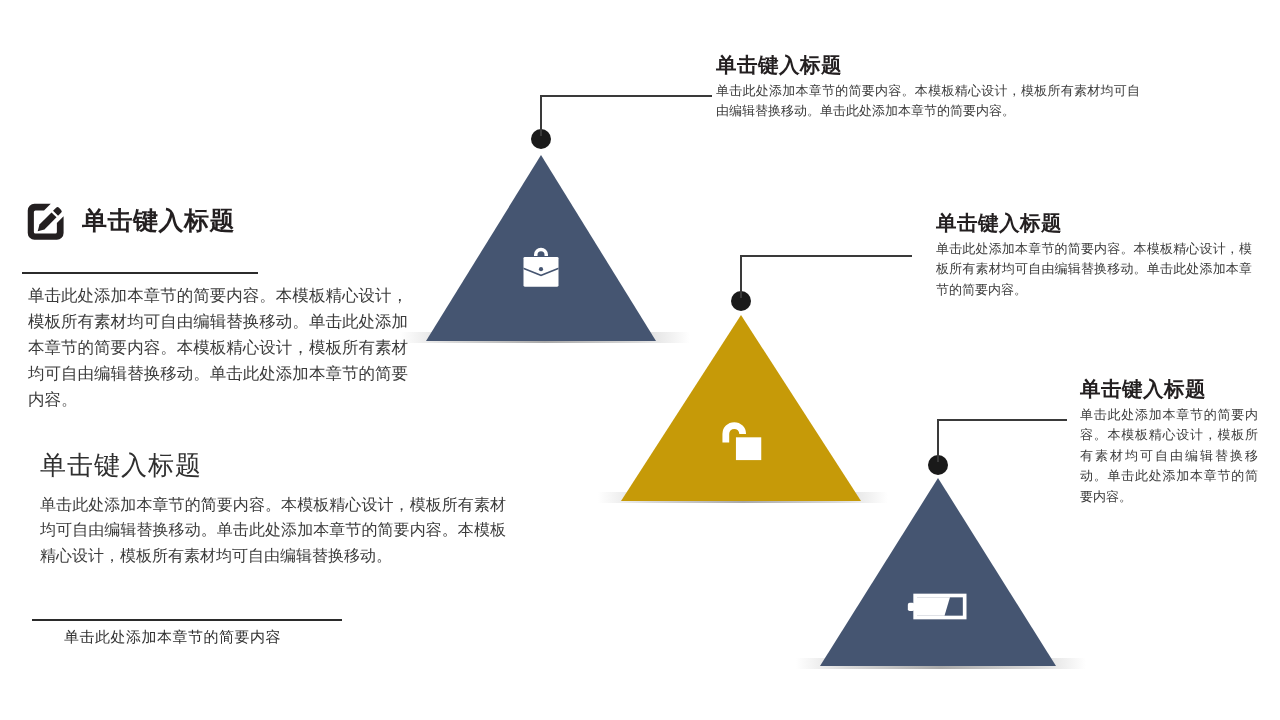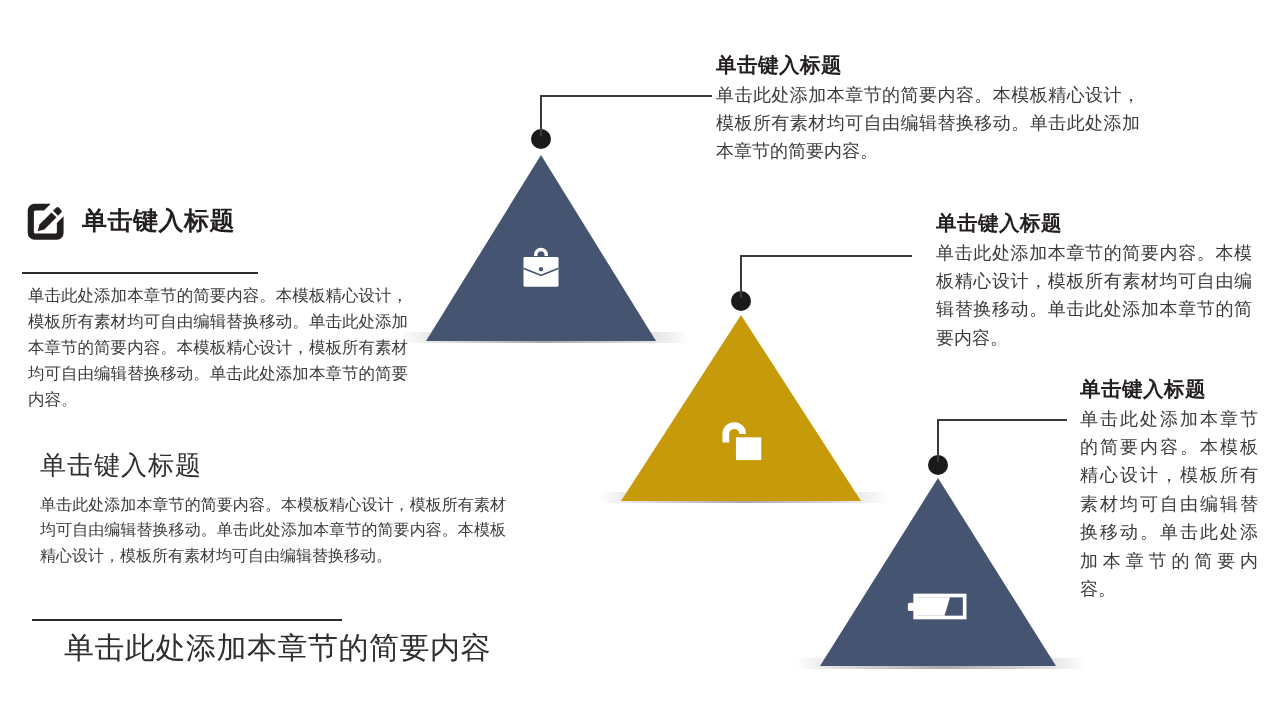--- a/index.html
+++ b/index.html
@@ -32,40 +32,40 @@
   }
 
   
   #left-block-2{position:absolute;left:40px;top:448px;width:470px;}
   #left-title-2{font-size:26px;color:#2f2f2f;font-weight:400;letter-spacing:1px;}
   #left-body-2{margin-top:9px;width:466px;font-size:16px;}
   #left-rule-2{
     position:absolute;left:-8px;top:171px;width:310px;height:2px;background:#2b2b2b;
   }
   #left-footer{
-    position:absolute;left:24px;top:180px;width:440px;font-size:30px;
+    position:absolute;left:24px;top:180px;width:440px;font-size:15px;
     color:#2f2f2f;font-weight:400;letter-spacing:0.5px;white-space:nowrap;
   }
 
   
   .tri-group{position:absolute;}
   .tri-shadow{
     position:absolute;height:11px;
     background:linear-gradient(90deg,rgba(255,255,255,0) 0%,#d9d9d9 18%,#a9a9a9 50%,#d9d9d9 82%,rgba(255,255,255,0) 100%);
   }
   .tri{position:absolute;width:0;height:0;}
   .tri-icon{position:absolute;}
   .node-dot{position:absolute;border-radius:50%;background:#1a1a1a;}
   .lead-v{position:absolute;width:1.6px;background:#3a3a3a;}
   .lead-h{position:absolute;height:1.6px;background:#3a3a3a;}
 
   
   .callout{position:absolute;}
   .callout .c-title{font-size:20.5px;}
-  .callout .c-body{margin-top:4px;font-size:18px;}
+  .callout .c-body{margin-top:4px;font-size:13px;}
 
   #callout-1{left:716px;top:54px;width:430px;}
   #callout-1 .c-body{width:424px;}
 
   #callout-2{left:936px;top:212px;width:320px;}
   #callout-2 .c-body{width:316px;}
 
   #callout-3{left:1080px;top:378px;width:180px;}
   #callout-3 .c-body{width:178px;}
 </style>

